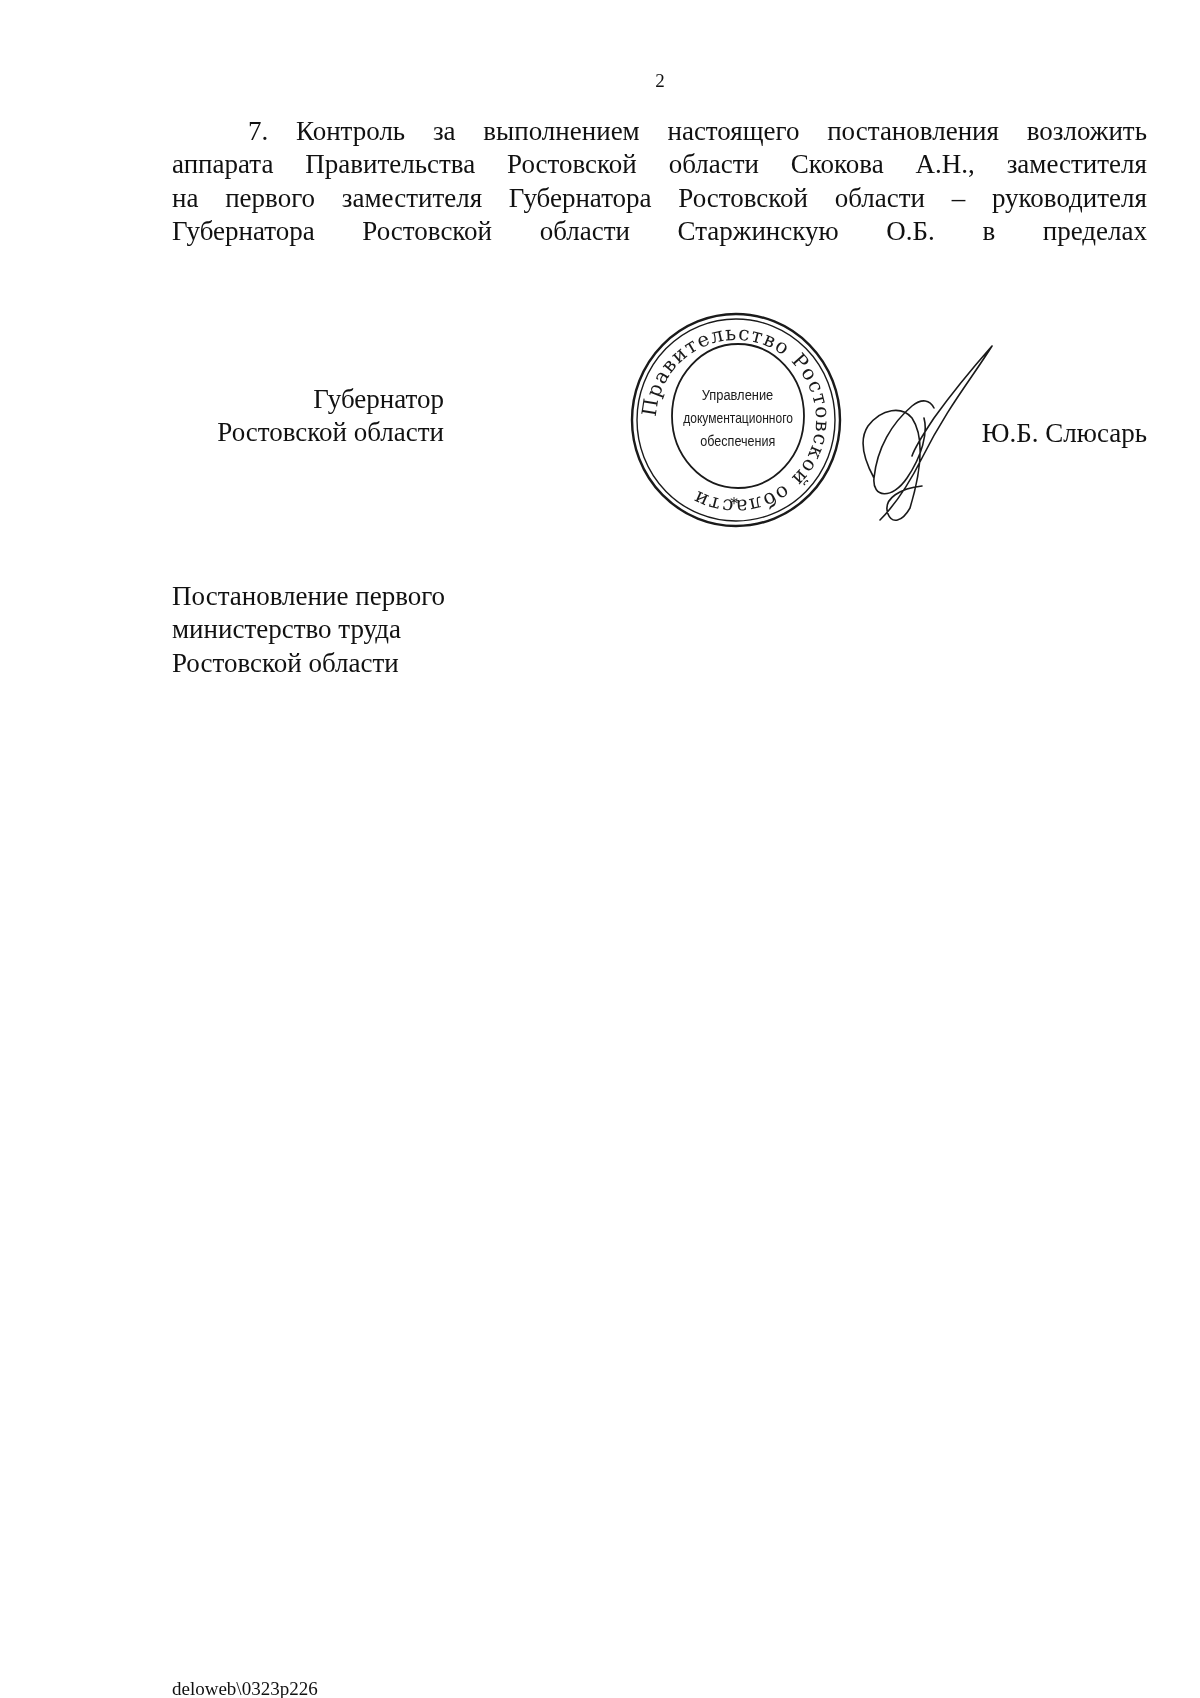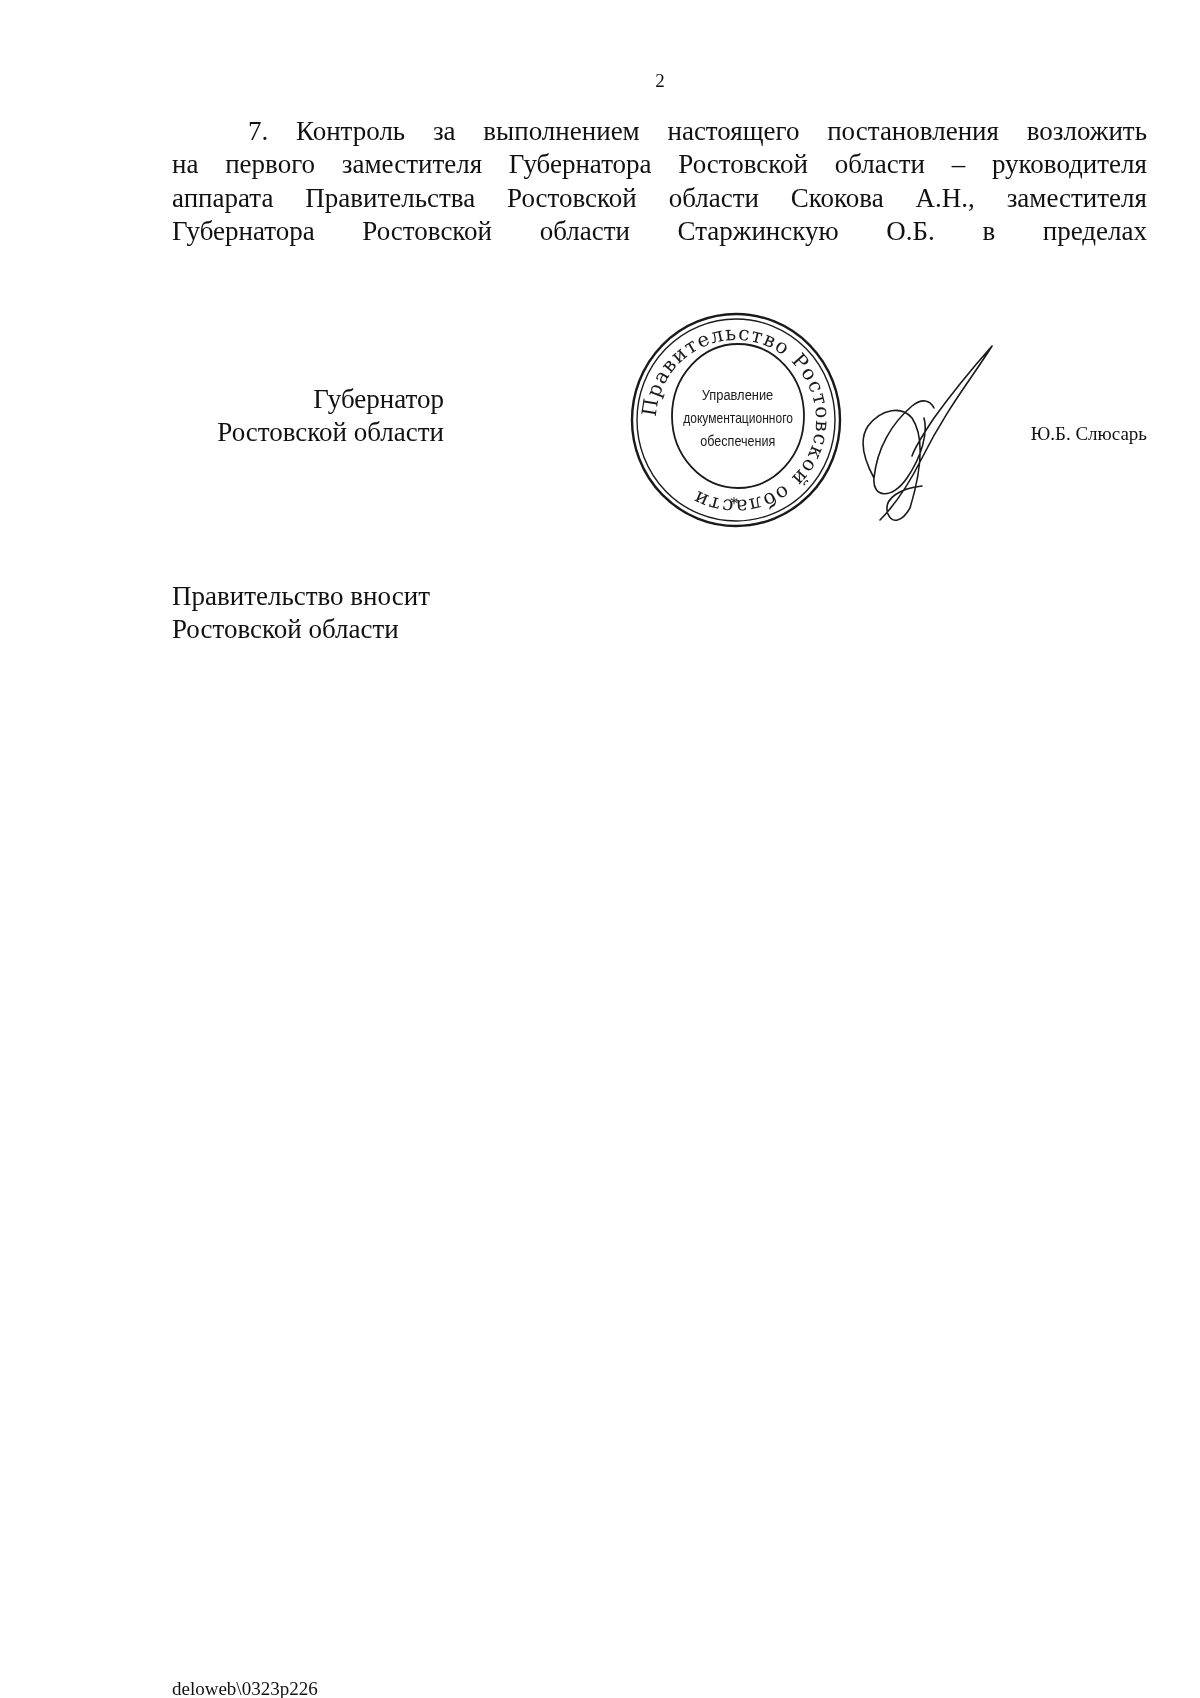--- a/index.html
+++ b/index.html
@@ -9,36 +9,36 @@
                  font-size: 19px; }
   .paragraph { position: absolute; left: 172px; top: 115px; width: 975px;
                font-size: 27px; line-height: 33.3px; text-align: justify;
                text-align-last: left; transform-origin: left top; }
   .paragraph .line { display: block; text-align: justify; text-align-last: justify; white-space: nowrap; }
   .paragraph .line.last { text-align-last: left; }
   .paragraph .line.first { text-indent: 76px; }
   .sig-left { position: absolute; left: 176px; top: 383px; width: 268px; text-align: right;
               font-size: 27px; line-height: 33px; }
   .sig-right { position: absolute; left: 976px; top: 417px; width: 171px; text-align: right;
-               font-size: 19px; line-height: 33px; white-space: nowrap; }
+               font-size: 27px; line-height: 33px; white-space: nowrap; }
   .stamp { position: absolute; left: 628px; top: 312px; width: 216px; height: 216px; }
   .signature { position: absolute; left: 852px; top: 338px; width: 150px; height: 190px; }
   .submitted { position: absolute; left: 172px; top: 580px; font-size: 27px; line-height: 33.3px; }
   .submitted .line { display: block; white-space: nowrap; }
   .footer { position: absolute; left: 172px; top: 1678px; font-size: 19px; }
 </style>
 </head>
 <body>
 
 <div class="page-number">2</div>
 
 <div class="paragraph">
   <span class="line first">7. Контроль за выполнением настоящего постановления возложить</span>
+  <span class="line">аппарата Правительства Ростовской области Скокова А.Н., заместителя</span>
   <span class="line">на первого заместителя Губернатора Ростовской области – руководителя</span>
-  <span class="line">аппарата Правительства Ростовской области Скокова А.Н., заместителя</span>
   <span class="line">Губернатора Ростовской области Старжинскую О.Б. в пределах</span>
 </div>
 
 <div class="sig-left">
   <div>Губернатор</div>
   <div>Ростовской области</div>
 </div>
 
 <svg class="stamp" viewBox="0 0 216 216">
   <defs>
@@ -60,17 +60,18 @@
   <path d="M 140,8 C 120,40 95,70 70,120 C 55,150 40,170 28,182
            M 140,8 C 125,25 100,55 82,80 C 70,98 62,112 60,118
            M 82,70 C 78,62 70,60 60,68 C 40,85 25,110 22,140 C 20,160 40,162 55,140 C 70,118 76,95 72,80
            M 22,140 C 10,118 8,100 16,88 C 30,70 50,68 60,80 C 72,98 70,130 58,170
            M 58,170 C 50,184 40,186 36,176 C 30,160 50,150 70,148" fill="none" stroke="#1a1a1a" stroke-width="1.6" stroke-linecap="round" stroke-linejoin="round"></path>
 </svg>
 
 <div class="sig-right">Ю.Б. Слюсарь</div>
 
 <div class="submitted">
-  <span class="line">Правительство вносит</span>
+  <span class="line">Постановление первого</span>
+  <span class="line">министерство труда</span>
   <span class="line">Ростовской области</span>
 </div>
 
 <div class="footer">deloweb\0323p226</div>
 
 </body></html>

